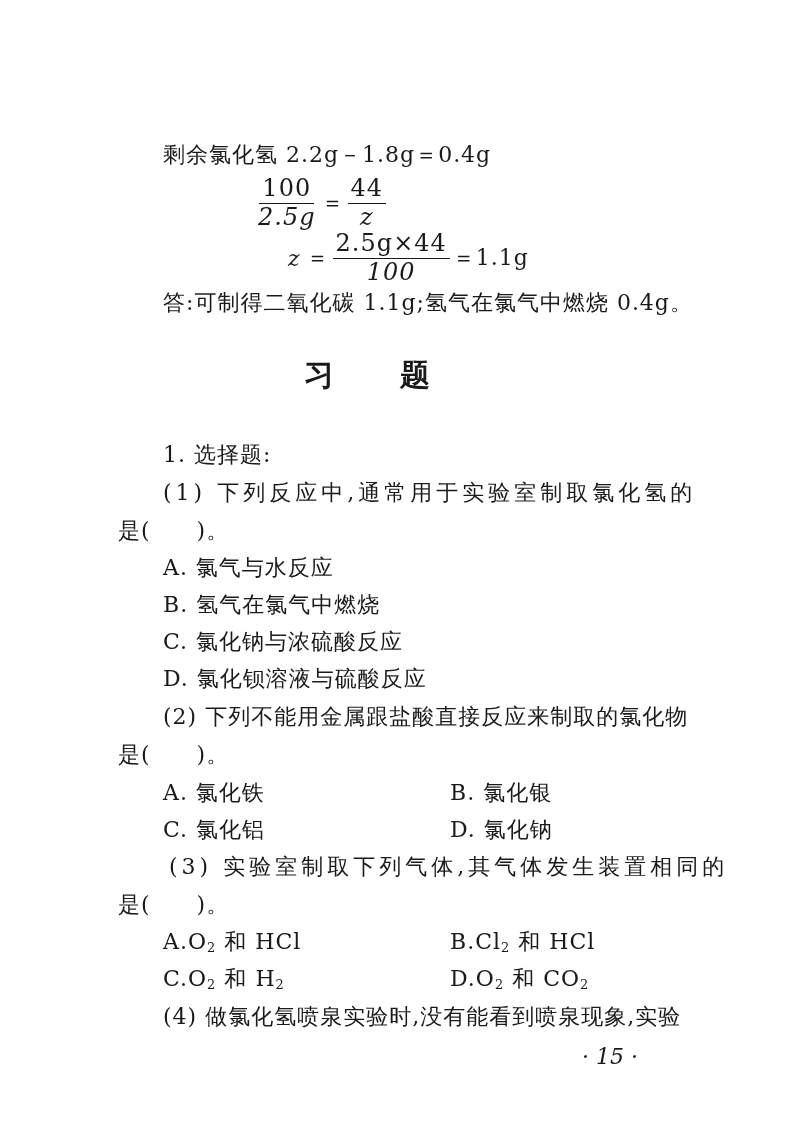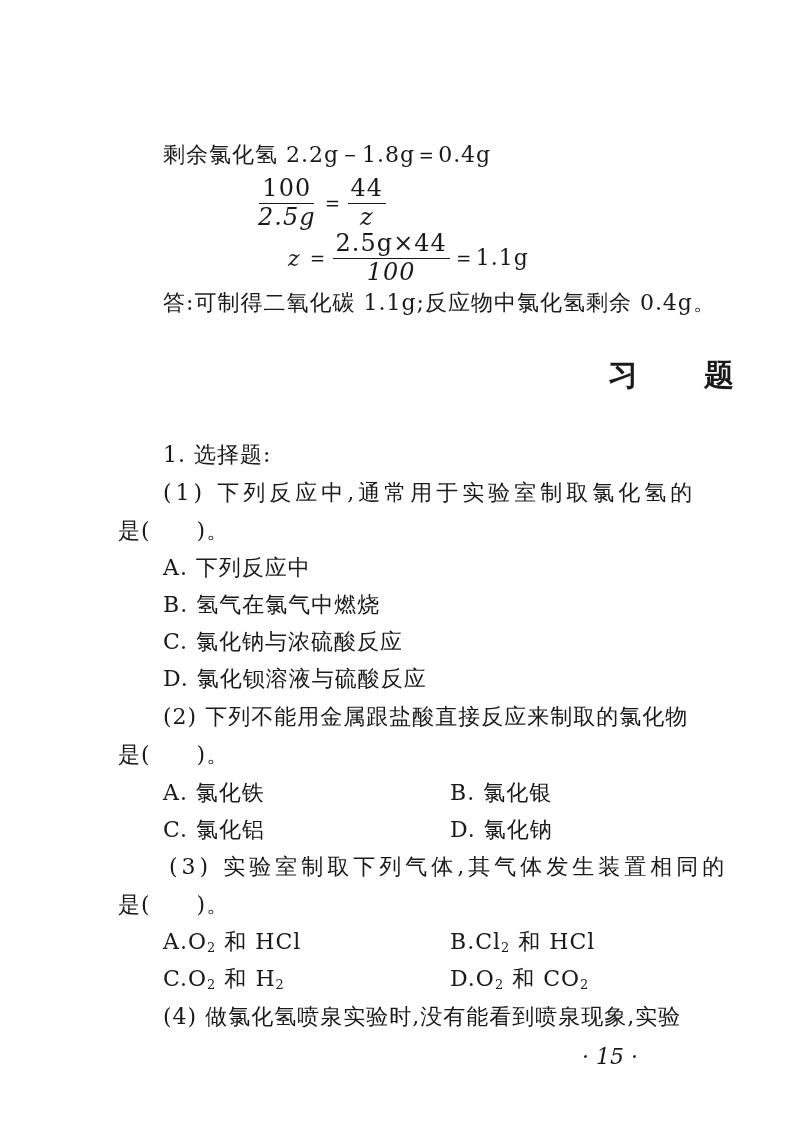--- a/index.html
+++ b/index.html
@@ -8,21 +8,21 @@
     font-family: "DejaVu Serif", "Liberation Serif", serif;
     color: #1a1a1a;
   }
   .line { position: absolute; font-size: 22px; white-space: nowrap; letter-spacing: 1px; }
   .kai { font-family: "DejaVu Serif", "Liberation Serif", serif; }
   .frac { display: inline-flex; flex-direction: column; align-items: center; vertical-align: middle; font-size: 24px; line-height: 1.15; }
   .frac .num { border-bottom: 1.5px solid #1a1a1a; padding: 0 3px; }
   .frac .den { padding: 0 3px; font-style: italic; }
   .eq { display: inline-block; vertical-align: middle; margin: 0 3px; font-size: 22px; }
   .ital { font-style: italic; }
-  .title { position: absolute; top: 355px; left: 0; width: 736px; text-align: right; font-size: 30px; font-weight: bold; letter-spacing: 2px; }
+  .title { position: absolute; top: 355px; left: 0; width: 736px; text-align: center; font-size: 30px; font-weight: bold; letter-spacing: 2px; }
   .title span { display: inline-block; }
   .title .gap { width: 64px; }
   sub { font-size: 13px; vertical-align: -3px; }
   .pagenum { position: absolute; top: 1044px; left: 582px; font-size: 22px; font-style: italic; }
   .spaced { letter-spacing: 4px; }
 </style>
 </head>
 <body>
 
 <div class="line" style="top:140px; left:163px;">剩余氯化氢 2.2g－1.8g＝0.4g</div>
@@ -37,31 +37,31 @@
   </span>
 </div>
 
 <div class="line" style="top:230px; left:285px;">
   <span class="eq ital">z</span><span class="eq">＝</span><span class="frac">
     <span class="num">2.5g×44</span>
     <span class="den">100</span>
   </span><span class="eq">＝1.1g</span>
 </div>
 
-<div class="line" style="top:288px; left:163px;">答:可制得二氧化碳 1.1g;反应物中氯化氢剩余 0.4g。</div>
+<div class="line" style="top:288px; left:163px;">答:可制得二氧化碳 1.1g;氢气在氯气中燃烧 0.4g。</div>
 
 <div class="title">
   <span>习</span><span class="gap"></span><span>题</span>
 </div>
 
 <div class="line kai" style="top:440px; left:163px;">1. 选择题:</div>
 
 <div class="line kai spaced" style="top:478px; left:163px;text-align:right;">(1) 下列反应中,通常用于实验室制取氯化氢的</div>
 <div class="line kai" style="top:516px; left:118px;">是(　　)。</div>
-<div class="line kai" style="top:553px; left:163px;">A. 下列反应中</div>
+<div class="line kai" style="top:553px; left:163px;">A. 氯气与水反应</div>
 <div class="line kai" style="top:590px; left:163px;">B. 氢气在氯气中燃烧</div>
 <div class="line kai" style="top:627px; left:163px;">C. 氯化钠与浓硫酸反应</div>
 <div class="line kai" style="top:664px; left:163px;">D. 氯化钡溶液与硫酸反应</div>
 
 <div class="line kai" style="top:702px; left:163px;">(2) 下列不能用金属跟盐酸直接反应来制取的氯化物</div>
 <div class="line kai" style="top:740px; left:118px;">是(　　)。</div>
 <div class="line kai" style="top:778px; left:163px;">A. 氯化铁</div>
 <div class="line kai" style="top:778px; left:450px;">B. 氯化银</div>
 <div class="line kai" style="top:815px; left:163px;">C. 氯化铝</div>
 <div class="line kai" style="top:815px; left:450px;">D. 氯化钠</div>

